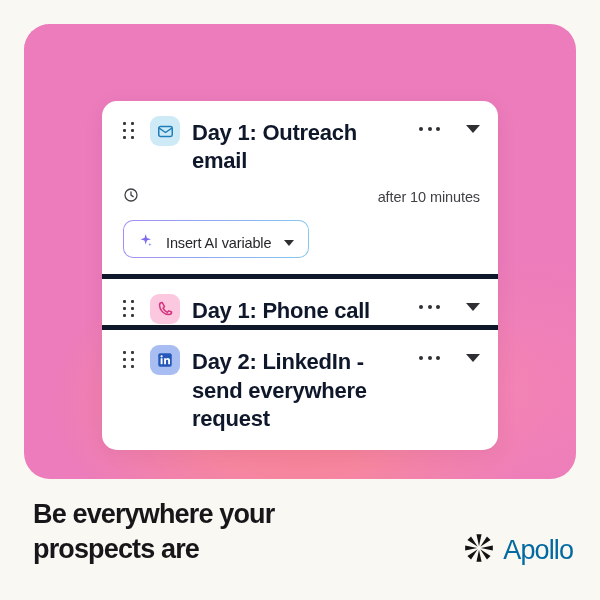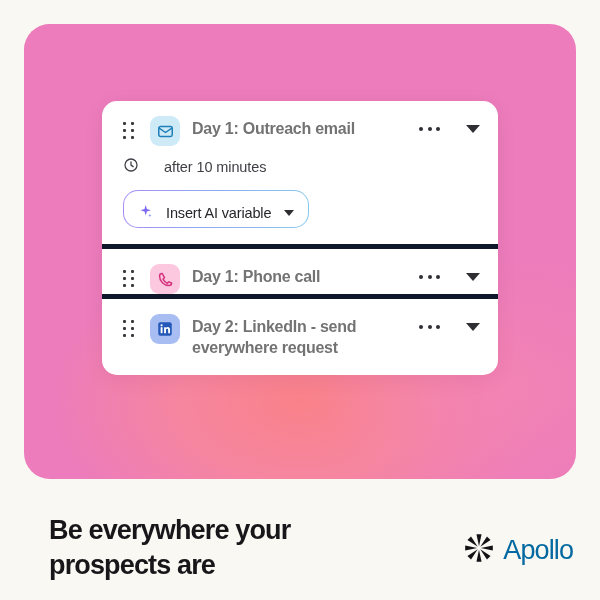--- a/index.html
+++ b/index.html
@@ -107,23 +107,23 @@
     align-items: center;
     justify-content: center;
   }
   .ic-email  { background: #cfeaf7; }
   .ic-phone  { background: #fbc8e0; }
   .ic-linkedin { background: #a8bef2; }
 
   .step-title {
     flex: 1 1 auto;
     margin-left: 12px;
-    font-size: 16px;
+    font-size: 22px;
     font-weight: 700;
-    color: #737373;
+    color: #0f172a;
     line-height: 1.29;
     letter-spacing: -0.25px;
     padding-top: 3px;
     padding-right: 8px;
   }
   .step-actions {
     flex: 0 0 auto;
     display: flex;
     align-items: center;
     gap: 26px;
@@ -145,40 +145,41 @@
     width: 0;
     height: 0;
     border-left: 7px solid transparent;
     border-right: 7px solid transparent;
     border-top: 8px solid #2e2e33;
   }
 
   .delay-row {
     display: flex;
     align-items: center;
-    gap: 25px;
+    gap: 9px;
     margin-top: 11px;
     margin-left: 3px;
+    justify-content: space-between;
   }
   .delay-text {
     font-size: 14.5px;
     color: #3f3f45;
     letter-spacing: -0.1px;
   }
 
   .ai-btn {
     margin-top: 13px;
     margin-left: 3px;
     margin-bottom: 16px;
     display: inline-flex;
     align-items: center;
     gap: 11px;
     height: 38px;
     padding: 8px 14px 0 13px;
-    border-radius: 15px;
+    border-radius: 10px;
     background:
       linear-gradient(#fff, #fff) padding-box,
       linear-gradient(100deg, #a78bf5 0%, #8fa9f2 45%, #86c9ee 100%) border-box;
     border: 1.4px solid transparent;
     cursor: pointer;
     box-sizing: border-box;
   }
   .ai-btn-label {
     font-size: 14.5px;
     color: #26262b;
@@ -207,21 +208,21 @@
     padding: 0 27px 0 33px;
     box-sizing: border-box;
   }
   .tagline {
     font-size: 27px;
     font-weight: 700;
     color: #17171a;
     line-height: 1.3;
     letter-spacing: -0.85px;
     max-width: 310px;
-    margin: 16px;
+    margin: 0;
   }
   .brand {
     display: flex;
     align-items: center;
     gap: 9px;
     margin-top: 36px;
   }
   .brand-name {
     font-size: 27px;
     font-weight: 400;

